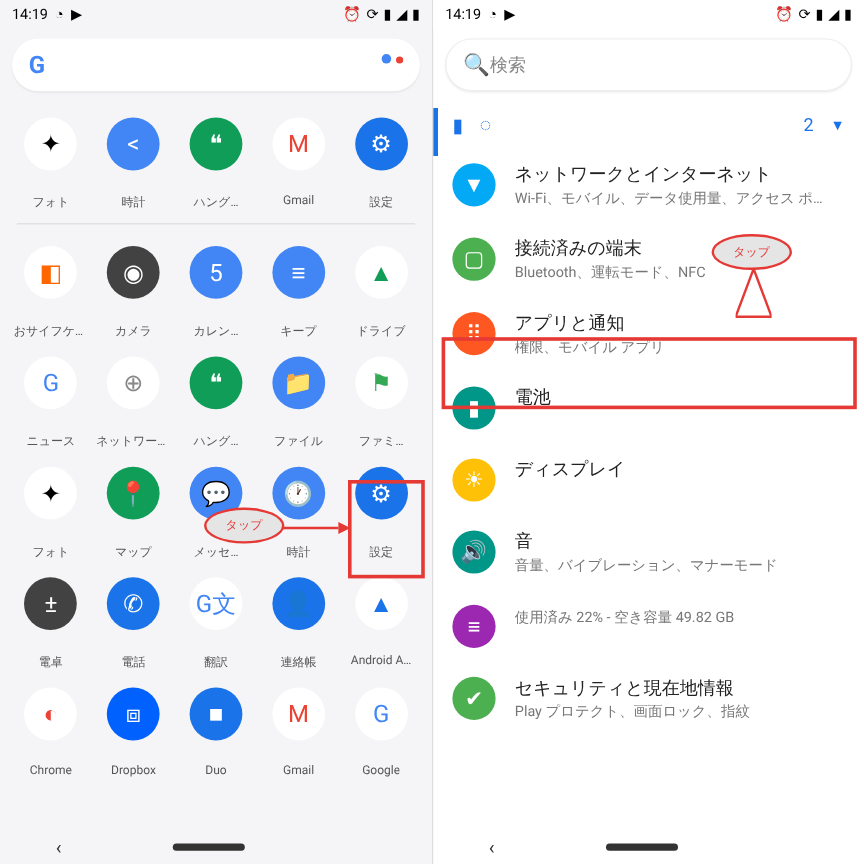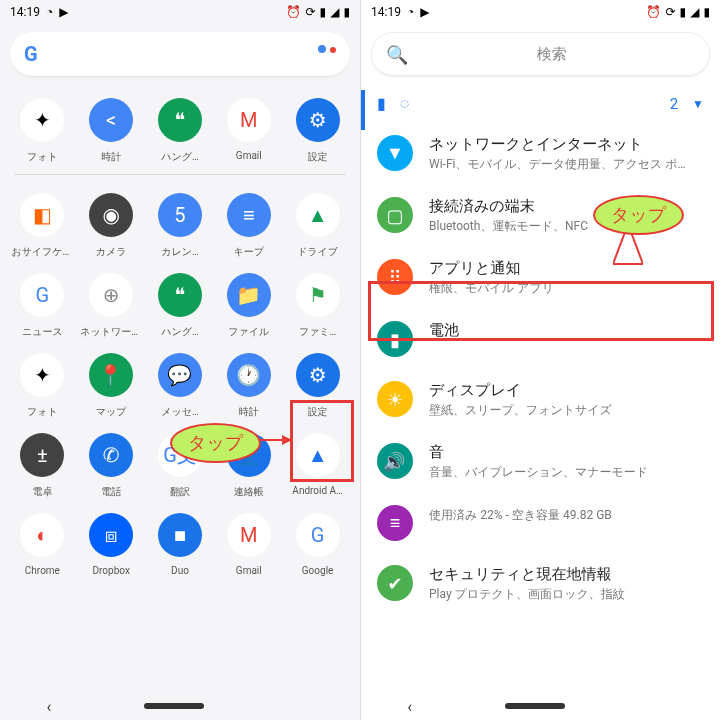--- a/index.html
+++ b/index.html
@@ -13,39 +13,39 @@
   
   .searchbar { margin: 8px 10px; height: 44px; border-radius: 22px; background: #fff; display: flex; align-items: center; padding: 0 14px; box-shadow: 0 1px 2px rgba(0,0,0,0.08); }
   .pane.right .searchbar { border: 1px solid #eee; }
   .g-logo { font-weight: bold; font-size: 20px; }
   .g-logo span:nth-child(1){color:#4285F4}.g-logo span:nth-child(2){color:#EA4335}.g-logo span:nth-child(3){color:#FBBC05}.g-logo span:nth-child(4){color:#4285F4}.g-logo span:nth-child(5){color:#34A853}.g-logo span:nth-child(6){color:#EA4335}
   .assistant-dot { margin-left: auto; width: 18px; height: 18px; position: relative; }
   .assistant-dot::before, .assistant-dot::after { content:''; position:absolute; border-radius:50%; }
   .assistant-dot::before { width:8px; height:8px; background:#4285F4; top:0; left:0;}
   .assistant-dot::after { width:6px; height:6px; background:#EA4335; top:2px; right:0;}
   .search-icon { color:#4285F4; font-size:18px; }
-  .search-ph { flex:1; text-align:center; color:#888; font-size:15px; }
+  .search-ph { flex:1; color:#888; font-size:15px; }
   
   .grid { display: grid; grid-template-columns: repeat(5, 1fr); padding: 6px 8px 0 8px; }
   .app { display:flex; flex-direction:column; align-items:center; padding:8px 0 6px 0; }
   .app-icon { width:44px; height:44px; border-radius:50%; display:flex; align-items:center; justify-content:center; font-size:20px; color:#fff; }
-  .app-label { font-size:10px; color:#555; margin-top:8px; white-space:nowrap; overflow:hidden; text-overflow:ellipsis; max-width:62px; text-align:right; }
+  .app-label { font-size:10px; color:#555; margin-top:20px; white-space:nowrap; overflow:hidden; text-overflow:ellipsis; max-width:62px; text-align:right; }
   .divider { height:1px; background:#ddd; margin:4px 14px; }
   
   .sugrow { display:flex; align-items:center; padding:10px 16px; gap:14px; }
   .sugrow .spacer { flex:1; }
   .sugrow .count { color:#1a73e8; font-size:15px; }
   .chev { color:#1a73e8; font-size:12px; }
   
   .setrow { display:flex; align-items:flex-start; padding:12px 16px; gap:16px; }
   .seticon { width:36px; height:36px; border-radius:50%; display:flex; align-items:center; justify-content:center; flex-shrink:0; color:#fff; font-size:18px; }
   .settext .title { font-size:15px; color:#222; }
   .settext .sub { font-size:12px; color:#777; margin-top:2px; }
   
-  .callout { position:absolute; background:#bef264; border:2px solid #e53935; border-radius:50%; padding:6px 16px; color:#e53935; font-size:18px; z-index:5; }
+  .callout { position:absolute; background:#e5e5e5; border:2px solid #e53935; border-radius:50%; padding:6px 16px; color:#e53935; font-size:10px; z-index:5; }
   .redbox { position:absolute; border:3px solid #e53935; z-index:3; }
   
   .navbar { position:absolute; bottom:0; left:0; right:0; height:28px; display:flex; align-items:center; justify-content:space-around; background:transparent; }
   .nav-pill { width:60px; height:6px; background:#333; border-radius:3px; }
   .nav-back { font-size:16px; color:#333; }
   .blue-strip { position:absolute; left:0; top:90px; width:4px; height:40px; background:#1a73e8; }
 </style>
 </head>
 <body>
 
@@ -262,21 +262,20 @@
       <div class="setrow">
         <div class="seticon" style="background: rgb(0, 150, 136);">▮</div>
         <div class="settext">
           <div class="title">電池</div>
         </div>
       </div>
       <div class="setrow">
         <div class="seticon" style="background: rgb(255, 193, 7);">☀</div>
         <div class="settext">
           <div class="title">ディスプレイ</div>
-          <div class="sub">壁紙、スリープ、フォントサイズ</div>
         </div>
       </div>
       <div class="setrow">
         <div class="seticon" style="background: rgb(0, 150, 136);">🔊</div>
         <div class="settext">
           <div class="title">音</div>
           <div class="sub">音量、バイブレーション、マナーモード</div>
         </div>
       </div>
       <div class="setrow">

